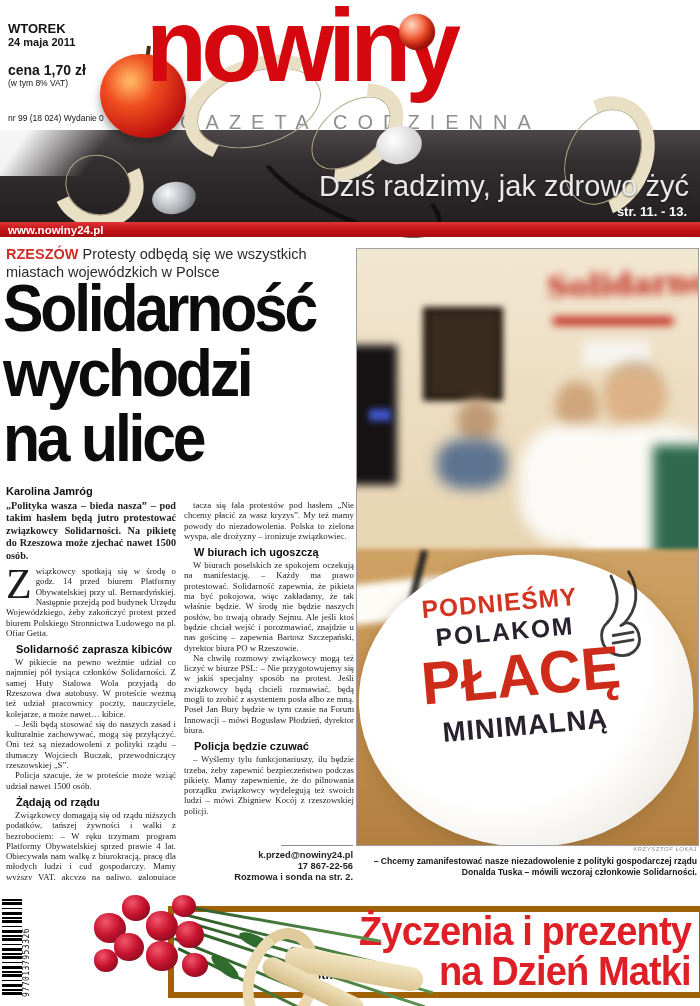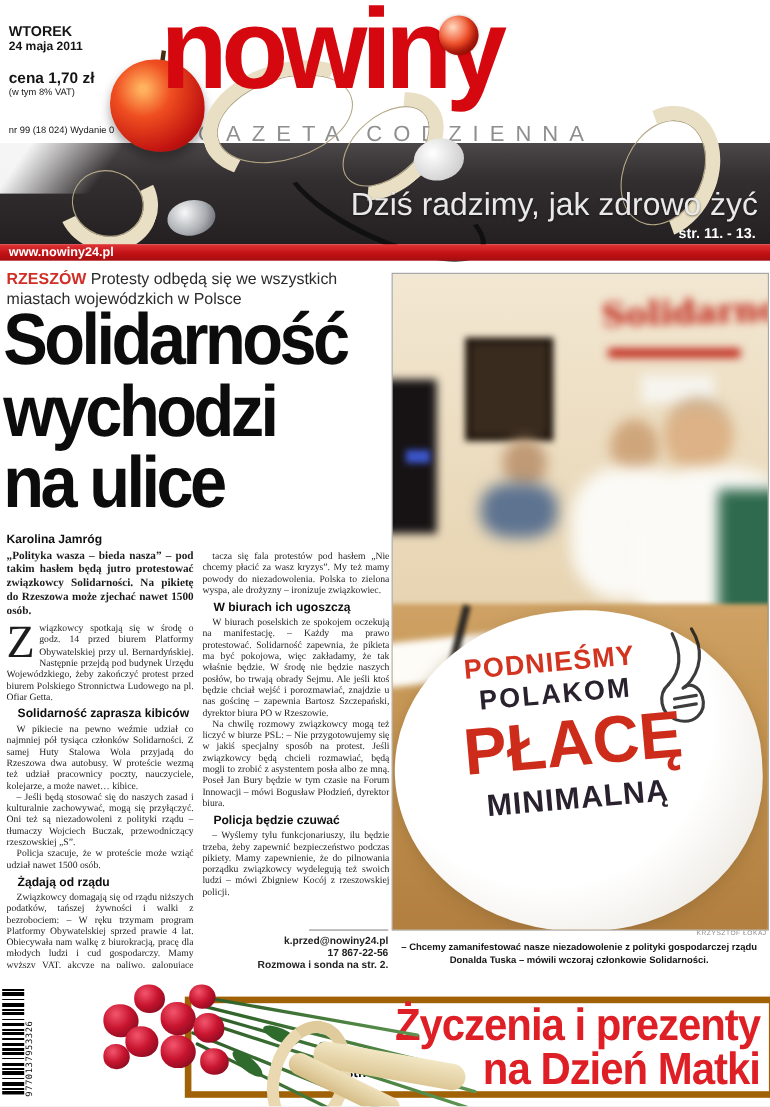--- a/index.html
+++ b/index.html
@@ -108,21 +108,21 @@
         transform:rotate(-3deg);box-shadow:0 4px 14px rgba(120,90,40,.35);}
   .balloon-text{position:absolute;left:8px;top:338px;width:310px;text-align:center;transform:rotate(-5deg);}
   .bt{font-weight:bold;transform:scaleX(.98);}
   .bt1{font-size:25px;color:#d23420;letter-spacing:1px;line-height:28px;margin-right:30px;}
   .bt2{font-size:25px;color:#29222e;letter-spacing:2px;line-height:30px;margin-right:24px;}
   .bt3{font-size:60px;color:#cd2c1a;letter-spacing:0px;line-height:62px;}
   .bt4{font-size:28px;color:#29222e;letter-spacing:1px;line-height:38px;}
   .hand{position:absolute;left:232px;top:320px;width:66px;height:100px;opacity:.85;}
   .credit{position:absolute;left:356px;top:846px;width:341px;text-align:right;font-size:6px;color:#8d8d8d;letter-spacing:.5px;}
   .caption{position:absolute;left:356px;top:856px;width:341px;font-size:8.6px;font-weight:bold;
-        line-height:10.6px;color:#151515;text-align:center;}
+        line-height:10.6px;color:#151515;text-align:right;}
 
   
   .barcode{position:absolute;left:2px;top:897px;width:34px;height:102px;z-index:2;}
   .bars{position:absolute;left:0;top:2px;width:20px;height:96px;
         background:repeating-linear-gradient(180deg,#000 0 2px,#fff 2px 3px,#000 3px 6px,#fff 6px 9px,#000 9px 10px,#fff 10px 13px,#000 13px 16px,#fff 16px 18px);}
   .barcode-num{position:absolute;left:20px;top:0;height:100px;writing-mode:vertical-rl;transform:rotate(180deg);
         font-family:"DejaVu Sans Mono",monospace;font-size:8px;letter-spacing:.5px;color:#111;}
   .promo{position:absolute;left:168px;top:906px;width:525px;height:80px;border:6px solid #a16207;z-index:1;background:#fff;}
   .promo-t1{position:absolute;right:8px;top:-4px;font-size:41px;font-weight:bold;color:#de1f26;
         letter-spacing:-1px;transform:scaleX(.93);transform-origin:right top;white-space:nowrap;}

